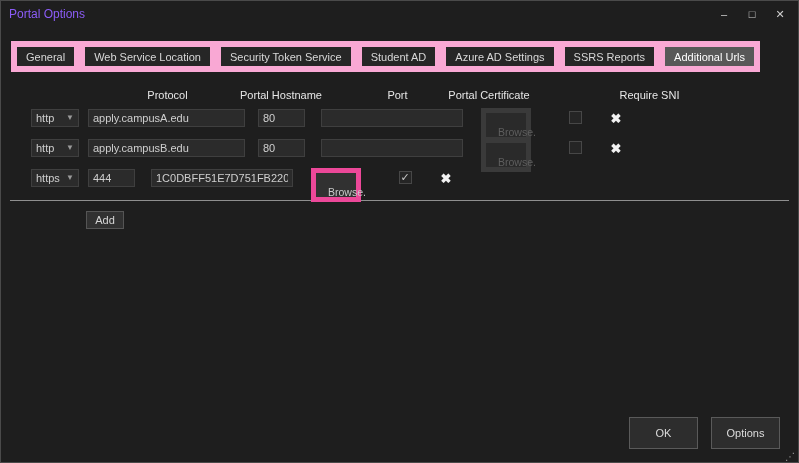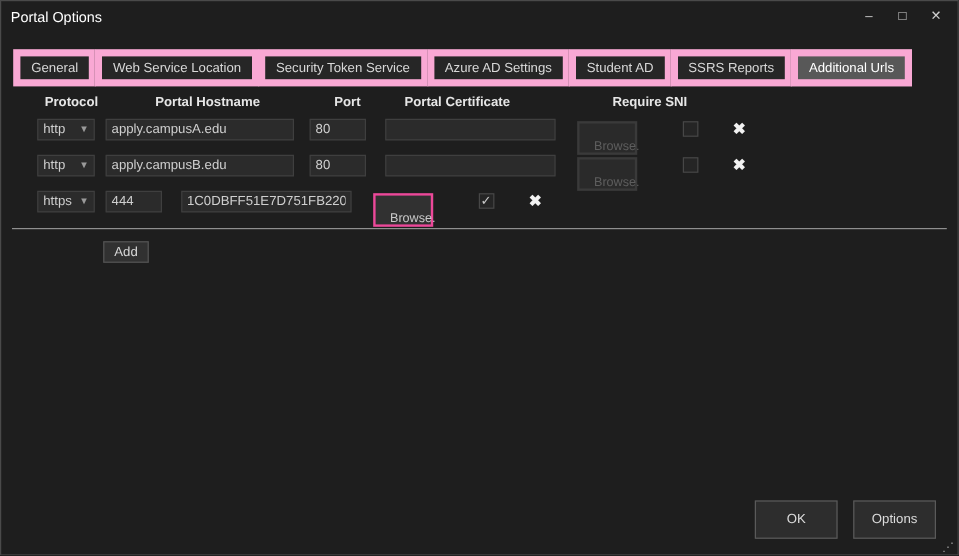--- a/index.html
+++ b/index.html
@@ -5,34 +5,34 @@
   * { box-sizing: border-box; }
   html,body { margin:0; padding:0; background:#101010; }
   .window {
     position:relative; width:799px; height:463px;
     background:#1e1e1e; border:1px solid #4a4a4a;
     font-family:"Liberation Sans", sans-serif;
     color:#e0e0e0; overflow:hidden;
   }
   
   .titlebar { height:24px; display:flex; align-items:center; justify-content:space-between; padding:2px 8px 0 8px; }
-  .title { font-size:12px; color:#ffffff; }
+  .title { font-size:12px; color:#8b5cf6; }
   .win-controls { display:flex; gap:16px; align-items:center; margin-right:4px; }
   .wc { font-size:11px; color:#cfcfcf; width:12px; text-align:center; cursor:default; line-height:14px; }
   
   .tabs { display:flex; margin:16px 0 0 10px; }
   .tab {
     font-size:11px; padding:4px 9px 3px 9px; background:#262626;
     border:6px solid #f9a8d4; margin-right:-1px; color:#d8d8d8;
     white-space:nowrap; cursor:default;
   }
   .tab.active { background:#585858; color:#ffffff; }
   
   .content { padding-left:30px; }
-  .hdr-row { display:flex; margin-top:7px; margin-bottom:7px; font-weight:bold; font-size:11px; color:#e6e6e6; }
+  .hdr-row { display:flex; margin-top:17px; margin-bottom:7px; font-weight:normal; font-size:11px; color:#e6e6e6;justify-content:center; }
   .hdr { text-align:center; white-space:nowrap; }
   .h-protocol { width:57px; }
   .h-hostname { width:170px; }
   .h-port { width:63px; }
   .h-cert { width:160px; padding-right:40px; }
   .h-sni { width:101px; text-align:center; padding-left:20px; }
   .row { display:flex; align-items:center; margin-bottom:11px; height:19px; }
   .c-protocol { width:48px; margin-right:9px; }
   .c-hostname { width:157px; margin-right:13px; }
   .c-port { width:47px; margin-right:16px; }
@@ -45,21 +45,21 @@
     color:#cfcfcf; font-size:11px; padding:0 4px; font-family:inherit; outline:none;
   }
   .dropdown {
     width:100%; height:18px; background:#2b2b2b; border:1px solid #3f3f3f;
     display:flex; align-items:center; justify-content:space-between;
     padding:0 4px; font-size:11px; color:#cfcfcf; cursor:default;
   }
   .chev { font-size:8px; color:#9a9a9a; line-height:8px; }
   .btn-browse {
     width:100%; height:18px; font-size:10.5px; background:#313131;
-    border:2px solid #ec4899; color:#c9c9c9; font-family:inherit;
+    border:5px solid #ec4899; color:#c9c9c9; font-family:inherit;
     padding:12px; line-height:15px; cursor:default;margin-top:15px;
   }
   .btn-browse.disabled { background:#2a2a2a; border-color:#3a3a3a; color:#5e5e5e; }
   .checkbox {
     width:13px; height:13px; background:#252525; border:1px solid #474747;
     display:flex; align-items:center; justify-content:center;
     font-size:11px; color:#c8c8c8; cursor:default;
   }
   .del { font-size:13px; color:#f2f2f2; font-weight:bold; cursor:default; line-height:13px; }
   .divider { border-top:1px solid #8f8f8f; margin:13px 9px 0 9px; height:0; }
@@ -88,22 +88,22 @@
       <span class="wc">–</span>
       <span class="wc">□</span>
       <span class="wc">✕</span>
     </div>
   </div>
 
   <div class="tabs">
     <div class="tab">General</div>
     <div class="tab">Web Service Location</div>
     <div class="tab">Security Token Service</div>
+    <div class="tab">Student AD</div>
     <div class="tab">Azure AD Settings</div>
-    <div class="tab">Student AD</div>
     <div class="tab">SSRS Reports</div>
     <div class="tab active">Additional Urls</div>
   </div>
 
   <div class="content">
 
     <div class="hdr-row">
       <div class="hdr h-protocol">Protocol</div>
       <div class="hdr h-hostname">Portal Hostname</div>
       <div class="hdr h-port">Port</div>

